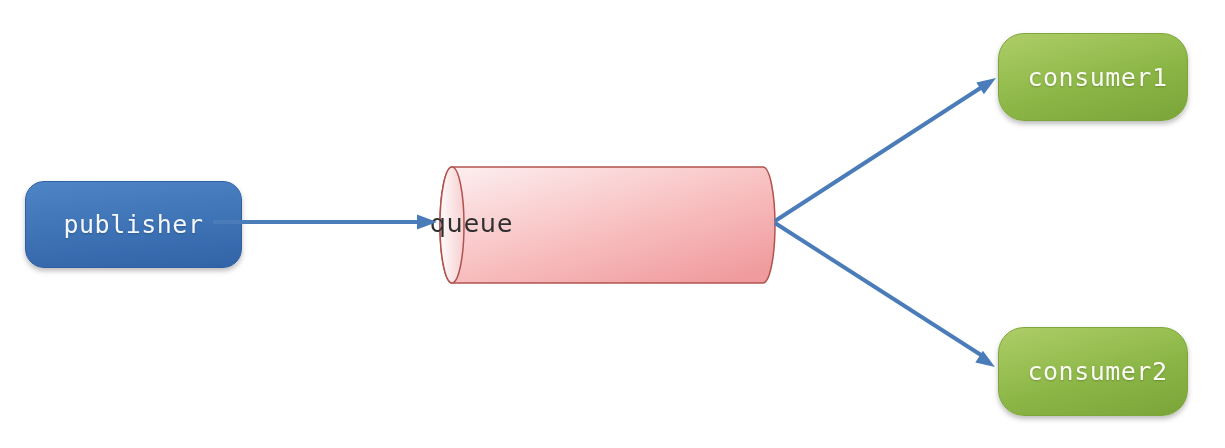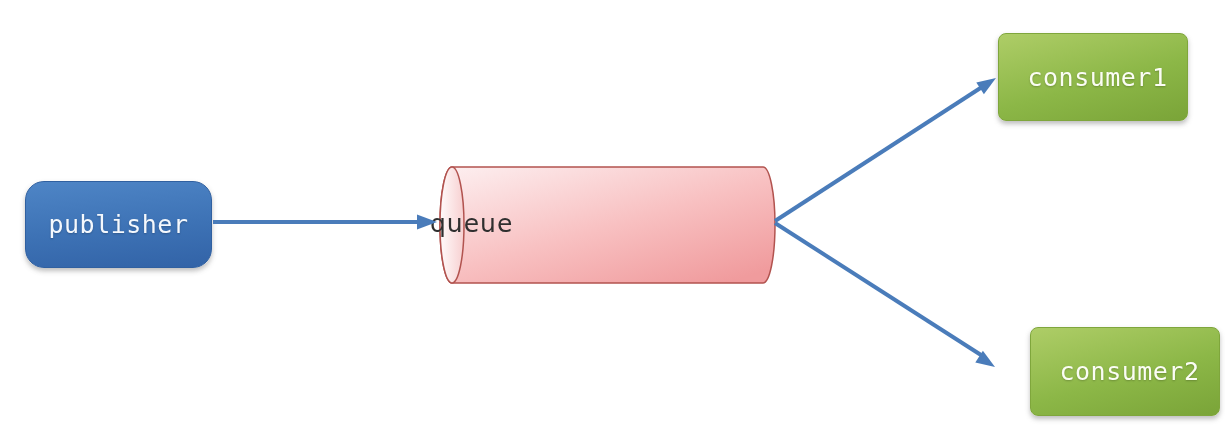--- a/index.html
+++ b/index.html
@@ -28,28 +28,28 @@
   }
   .node-blue {
     background: linear-gradient(175deg, #4e85c6 0%, #3d72b5 55%, #3263a7 100%);
     border: 1px solid #3060a0;
     border-radius: 19px;
     box-shadow: 0 3px 5px rgba(110,110,110,0.45);
   }
   .node-green {
     background: linear-gradient(165deg, #aecd67 0%, #8cb747 55%, #7aa438 100%);
     border: 1px solid #7fa63c;
-    border-radius: 8px;
+    border-radius: 26px;
     box-shadow: 0 3px 5px rgba(110,110,110,0.45);
     color: #fbfdf4;
     padding-left: 9px;
   }
-  #node-publisher { left: 25px; top: 181px; width: 187px; height: 87px; }
+  #node-publisher { left: 25px; top: 181px; width: 217px; height: 87px; }
   #node-consumer1 { left: 998px; top: 33px;  width: 190px; height: 88px; }
-  #node-consumer2 { left: 1030px; top: 327px; width: 190px; height: 89px; }
+  #node-consumer2 { left: 998px; top: 327px; width: 190px; height: 89px; }
 
   .cylinder-wrap {
     position: absolute;
     left: 430px;
     top: 160px;
     width: 355px;
     height: 130px;
   }
   .cylinder-wrap svg { display: block; }
   .queue-label {

